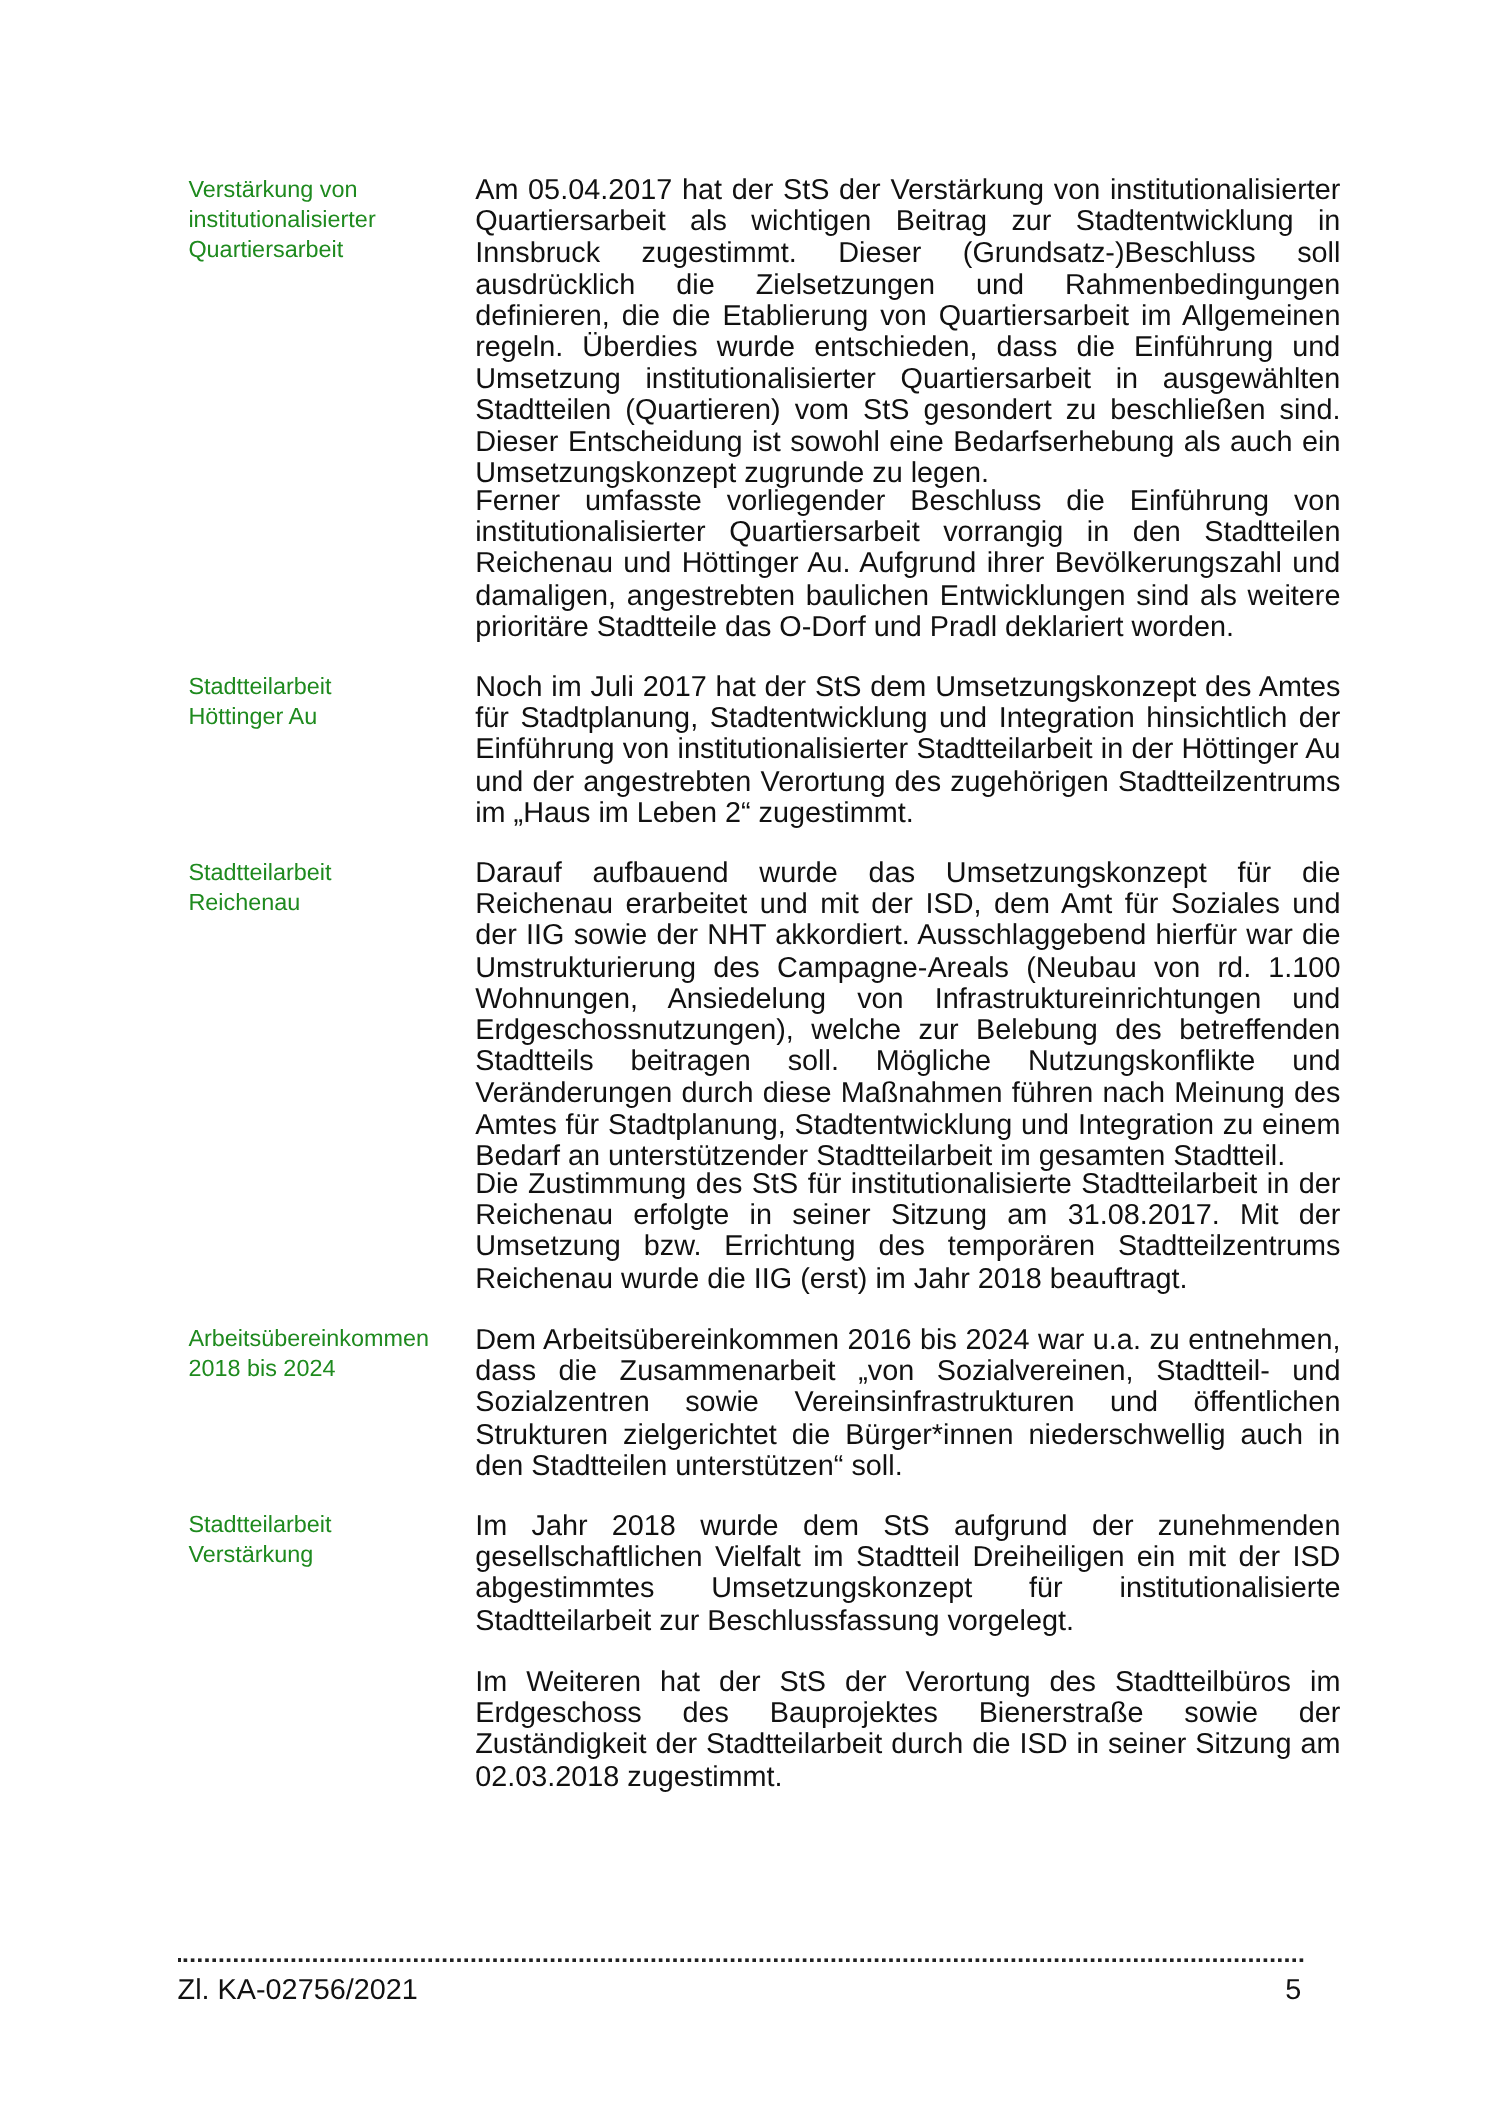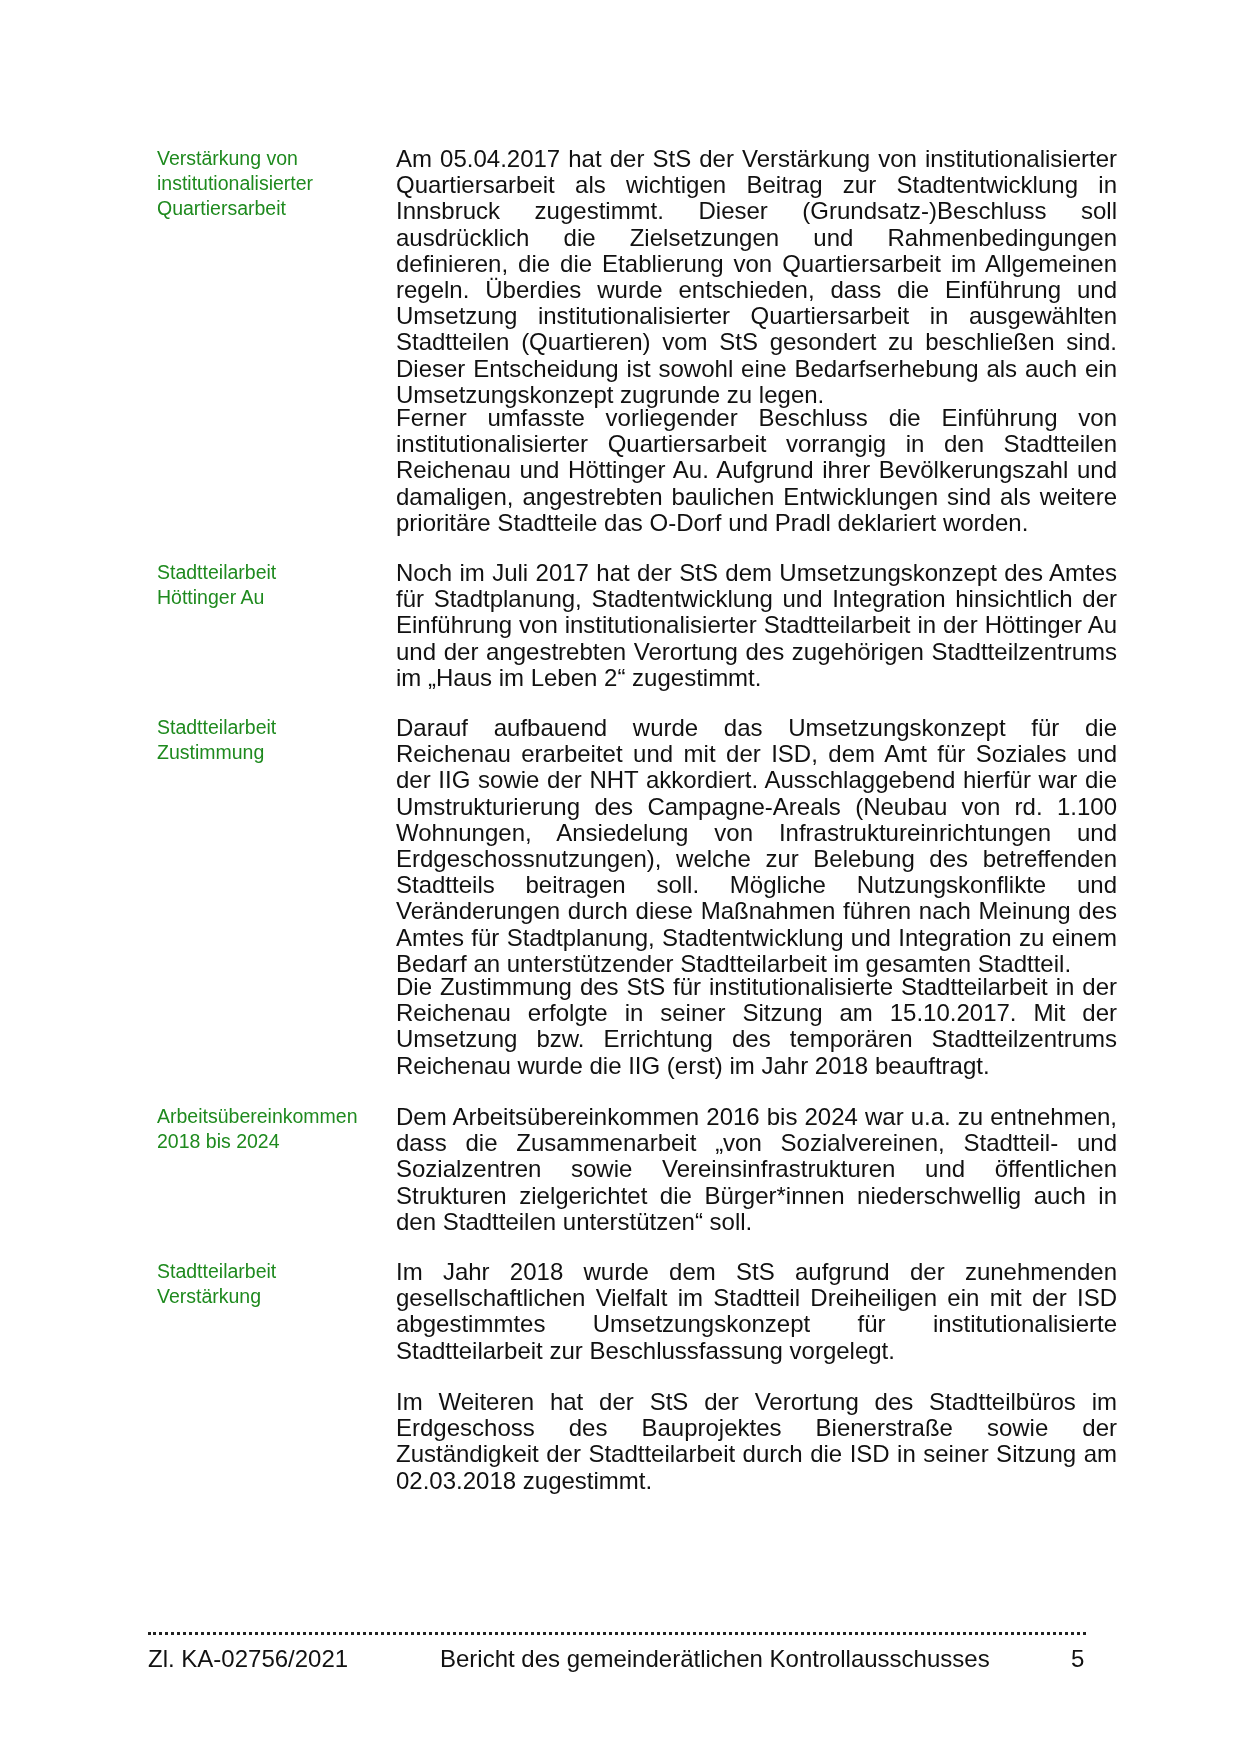--- a/index.html
+++ b/index.html
@@ -37,26 +37,26 @@
     <div class="side">
       <div>Stadtteilarbeit</div>
       <div>Höttinger Au</div>
     </div>
     <div class="body">Noch im Juli 2017 hat der StS dem Umsetzungskonzept des Amtes für Stadtplanung, Stadtentwicklung und Integration hinsichtlich der Einführung von institutionalisierter Stadtteilarbeit in der Höttinger Au und der angestrebten Verortung des zugehörigen Stadtteilzentrums im „Haus im Leben 2“ zugestimmt.</div>
   </div>
 
   <div class="row" style="top:715px;">
     <div class="side">
       <div>Stadtteilarbeit</div>
-      <div>Zustimmung</div>
+      <div>Reichenau</div>
     </div>
     <div class="body">Darauf aufbauend wurde das Umsetzungskonzept für die Reichenau erarbeitet und mit der ISD, dem Amt für Soziales und der IIG sowie der NHT akkordiert. Ausschlaggebend hierfür war die Umstrukturierung des Campagne-Areals (Neubau von rd. 1.100 Wohnungen, Ansiedelung von Infrastruktureinrichtungen und Erdgeschossnutzungen), welche zur Belebung des betreffenden Stadtteils beitragen soll. Mögliche Nutzungskonflikte und Veränderungen durch diese Maßnahmen führen nach Meinung des Amtes für Stadtplanung, Stadtentwicklung und Integration zu einem Bedarf an unterstützender Stadtteilarbeit im gesamten Stadtteil.</div>
   </div>
   <div class="row" style="top:974px;">
-    <div class="body">Die Zustimmung des StS für institutionalisierte Stadtteilarbeit in der Reichenau erfolgte in seiner Sitzung am 15.10.2017. Mit der Umsetzung bzw. Errichtung des temporären Stadtteilzentrums Reichenau wurde die IIG (erst) im Jahr 2018 beauftragt.</div>
+    <div class="body">Die Zustimmung des StS für institutionalisierte Stadtteilarbeit in der Reichenau erfolgte in seiner Sitzung am 31.08.2017. Mit der Umsetzung bzw. Errichtung des temporären Stadtteilzentrums Reichenau wurde die IIG (erst) im Jahr 2018 beauftragt.</div>
   </div>
 
   <div class="row" style="top:1104px;">
     <div class="side">
       <div>Arbeitsübereinkommen</div>
       <div>2018 bis 2024</div>
     </div>
     <div class="body">Dem Arbeitsübereinkommen 2016 bis 2024 war u.a. zu entnehmen, dass die Zusammenarbeit „von Sozialvereinen, Stadtteil- und Sozialzentren sowie Vereinsinfrastrukturen und öffentlichen Strukturen zielgerichtet die Bürger*innen niederschwellig auch in den Stadtteilen unterstützen“ soll.</div>
   </div>
 
@@ -66,16 +66,15 @@
       <div>Verstärkung</div>
     </div>
     <div class="body">Im Jahr 2018 wurde dem StS aufgrund der zunehmenden gesellschaftlichen Vielfalt im Stadtteil Dreiheiligen ein mit der ISD abgestimmtes Umsetzungskonzept für institutionalisierte Stadtteilarbeit zur Beschlussfassung vorgelegt.</div>
   </div>
   <div class="row" style="top:1389px;">
     <div class="body">Im Weiteren hat der StS der Verortung des Stadtteilbüros im Erdgeschoss des Bauprojektes Bienerstraße sowie der Zuständigkeit der Stadtteilarbeit durch die ISD in seiner Sitzung am 02.03.2018 zugestimmt.</div>
   </div>
 
   <div class="footer-dots"></div>
   <div class="footer" style="left:148px;">Zl. KA-02756/2021</div>
-  <div class="footer" style="left:440px;">Bericht des gemeinderätlichen Kontrollausschusses</div>
   <div class="footer" style="left:1071px;">5</div>
 
 </div>
 
 </body></html>

